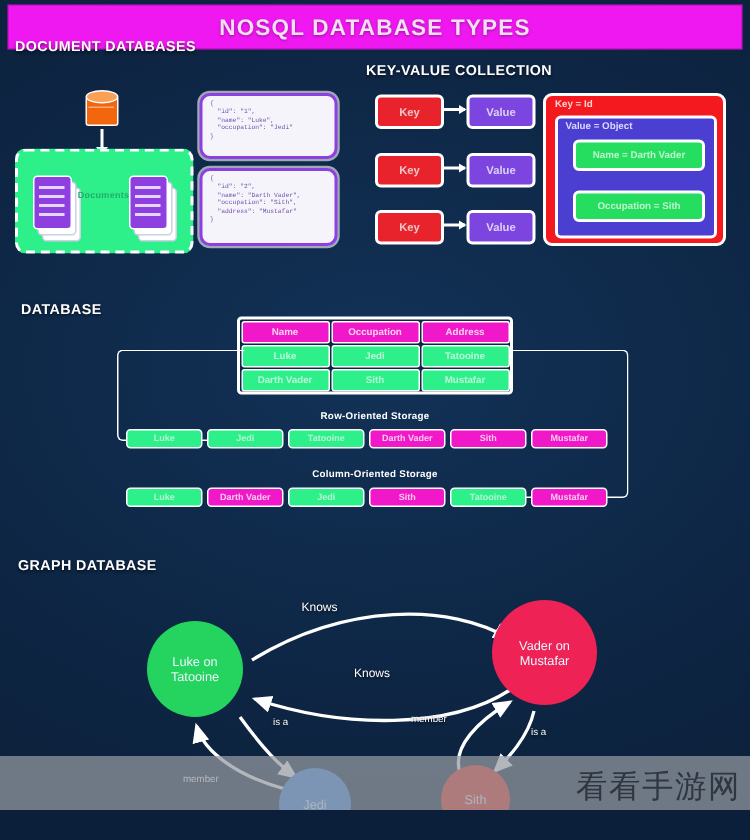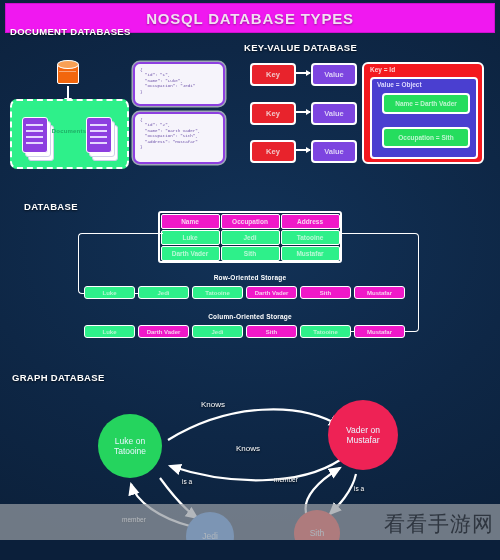--- a/index.html
+++ b/index.html
@@ -228,21 +228,21 @@
   </div>
   <div class="json-card" id="json-2">
     <pre>{
   "id": "2",
   "name": "Darth Vader",
   "occupation": "Sith",
   "address": "Mustafar"
 }</pre>
   </div>
 
-  <div class="section-title" style="left:244px;top:42px;">KEY-VALUE DATABASE</div>
+  <div class="section-title" style="left:244px;top:42px;">KEY-VALUE COLLECTION</div>
 
   <div class="kv-key" style="left:250px;top:63px;">Key</div>
   <div class="kv-arrow" style="left:294px;top:72px;width:16px;"></div>
   <div class="kv-val" style="left:311px;top:63px;">Value</div>
 
   <div class="kv-key" style="left:250px;top:102px;">Key</div>
   <div class="kv-arrow" style="left:294px;top:111px;width:16px;"></div>
   <div class="kv-val" style="left:311px;top:102px;">Value</div>
 
   <div class="kv-key" style="left:250px;top:140px;">Key</div>
@@ -251,21 +251,21 @@
 
   <div id="kv-object">
     <div class="key-eq">Key = Id</div>
     <div id="kv-inner">
       <div class="val-eq">Value = Object</div>
       <div class="kv-green" style="top:14px;">Name = Darth Vader</div>
       <div class="kv-green" style="top:48px;">Occupation = Sith</div>
     </div>
   </div>
 
-  <div class="section-title" style="left:24px;top:201px;text-align:right;">DATABASE</div>
+  <div class="section-title" style="left:14px;top:201px;text-align:right;">DATABASE</div>
 
   <div id="col-table">
     <div class="row head">
       <div class="cell">Name</div>
       <div class="cell">Occupation</div>
       <div class="cell">Address</div>
     </div>
     <div class="row body">
       <div class="cell">Luke</div>
       <div class="cell">Jedi</div>

